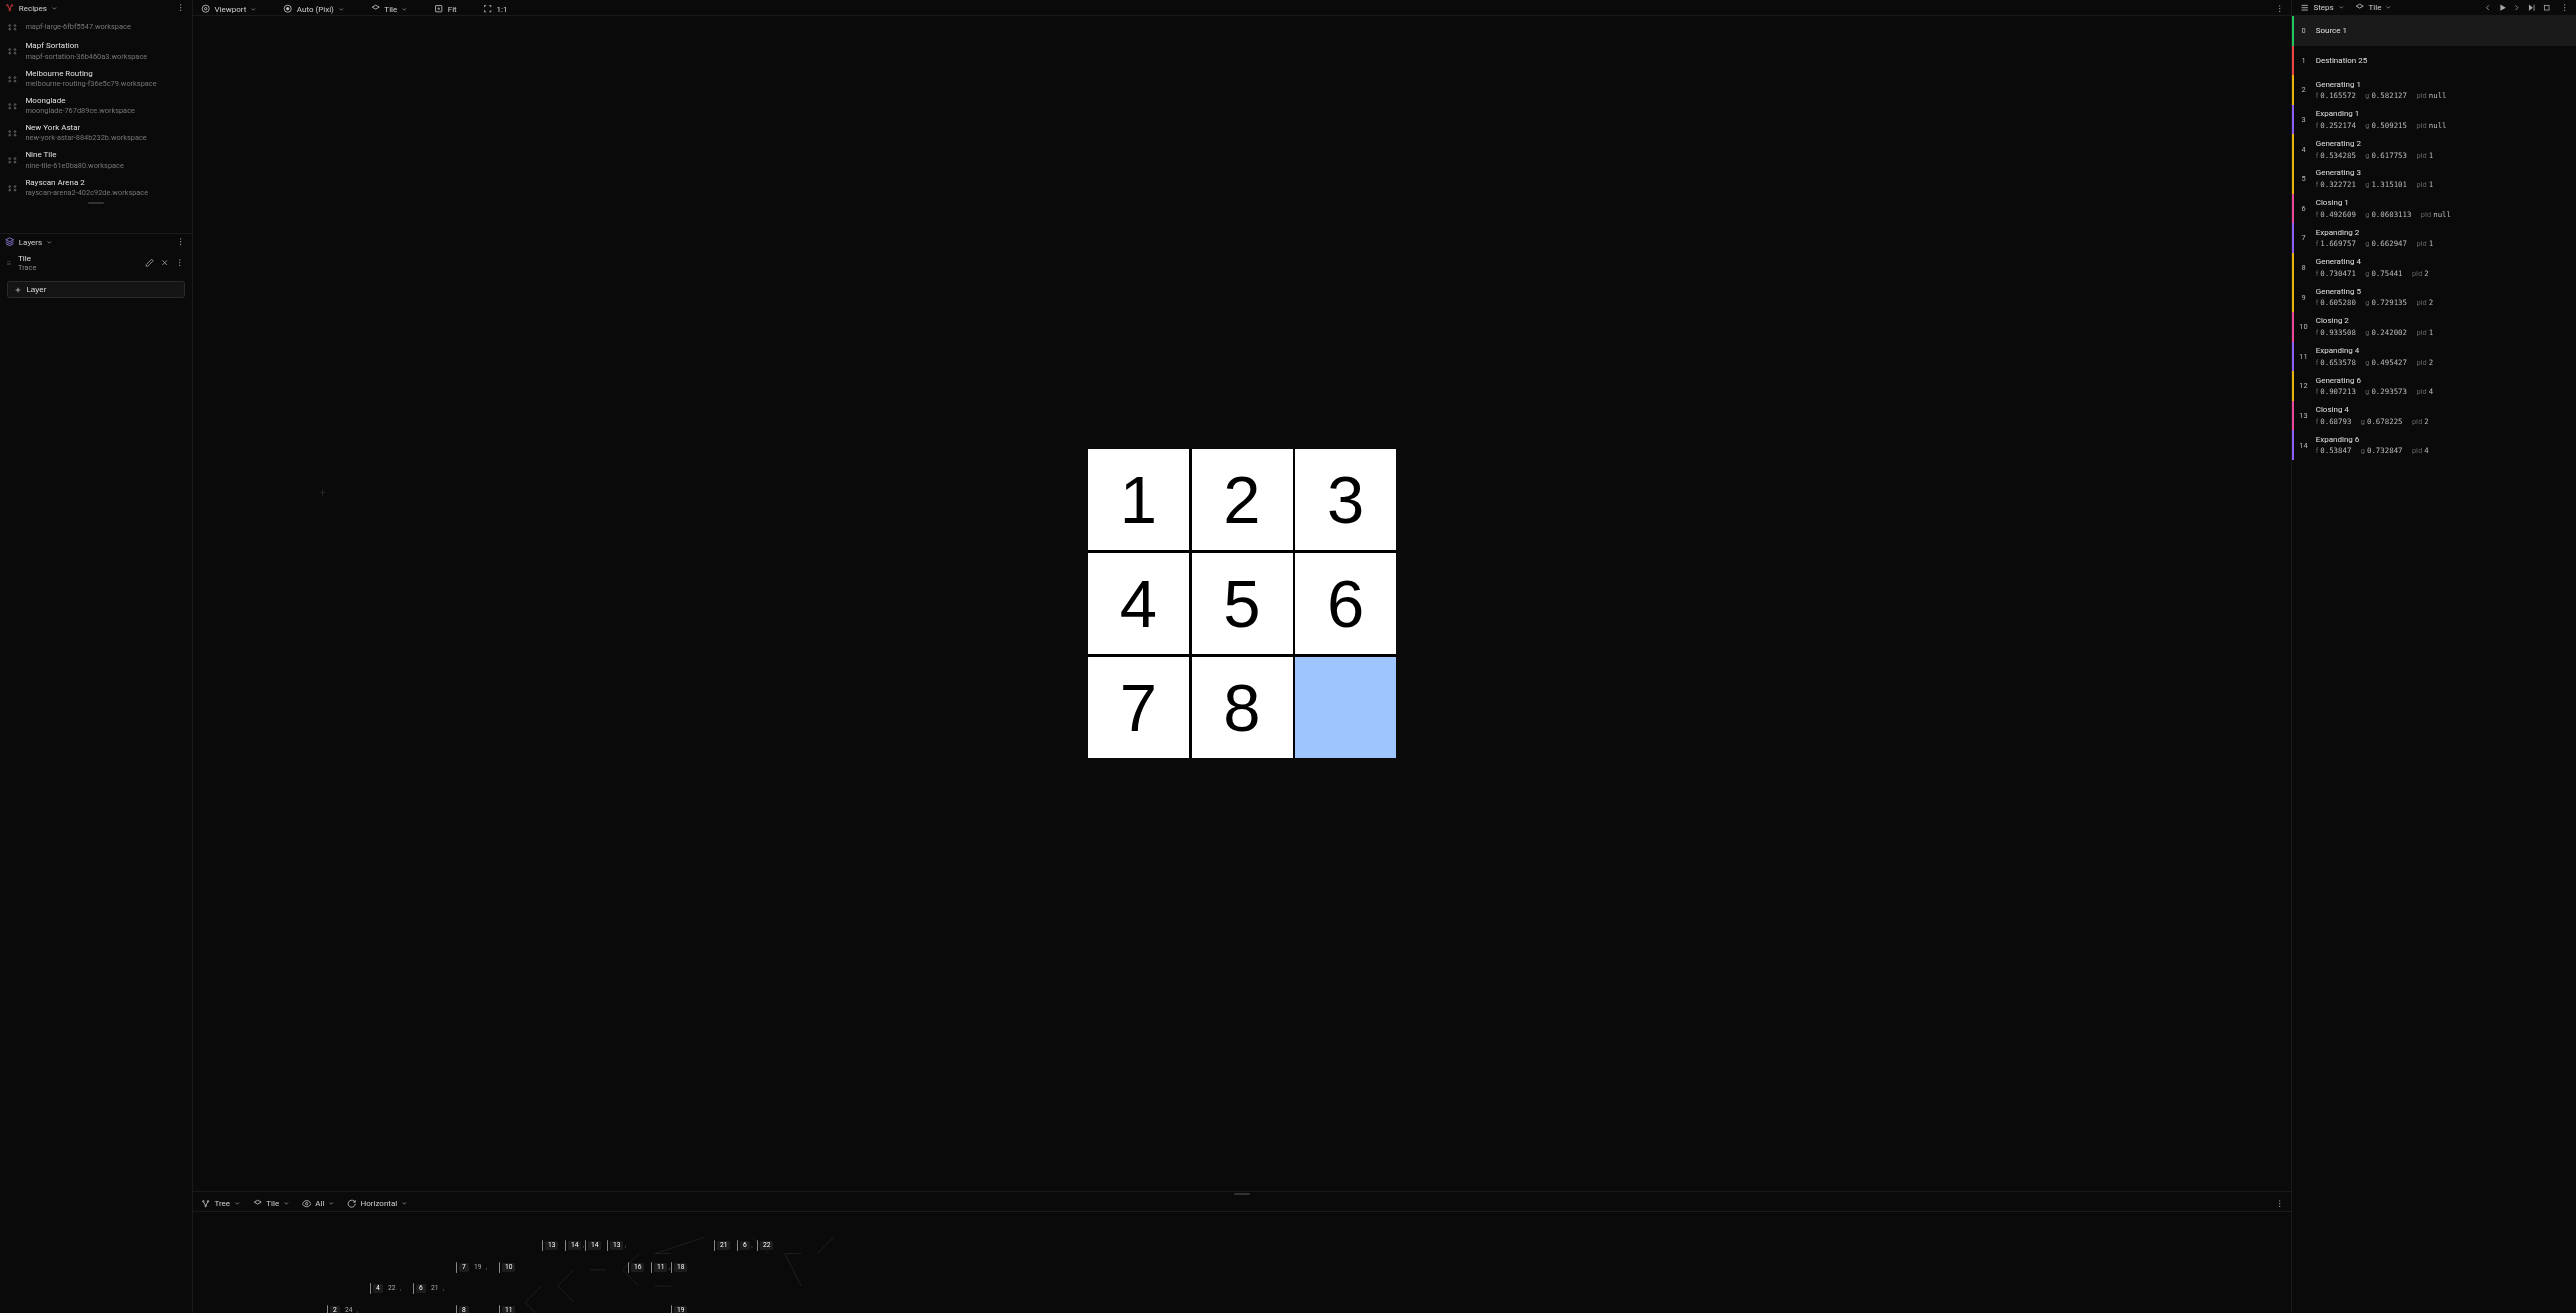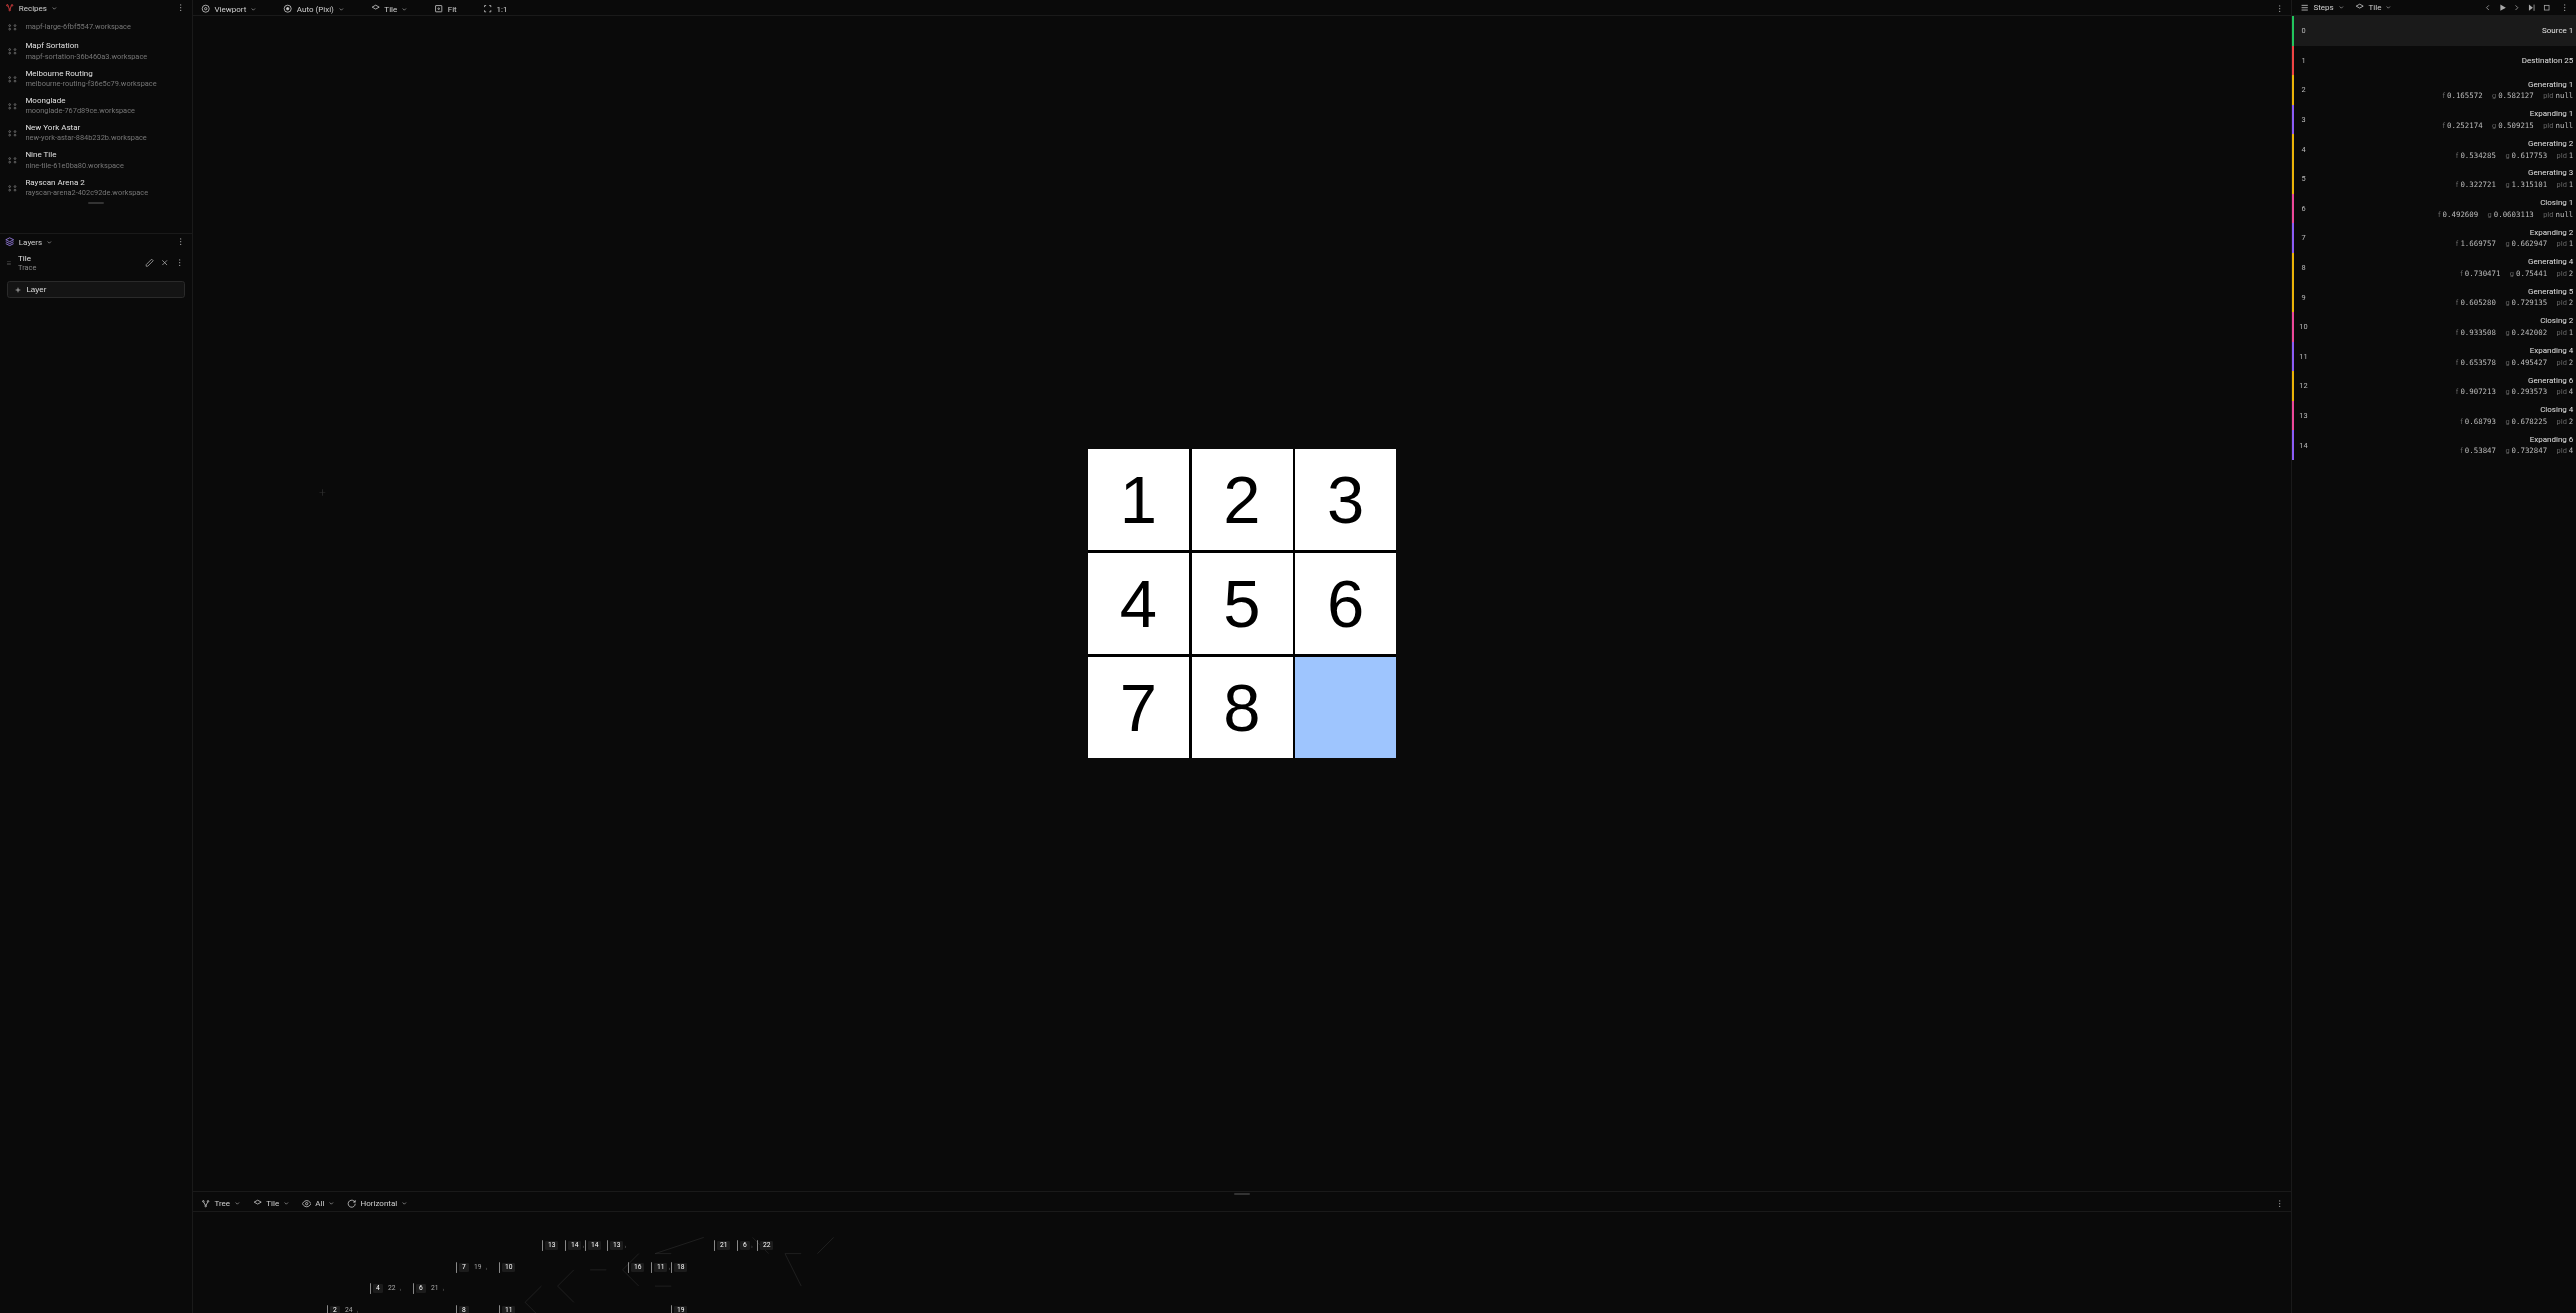--- a/index.html
+++ b/index.html
@@ -153,21 +153,21 @@
 .steps-list { flex: 1; overflow-y: auto; }
 .step-item {
   display: flex; align-items: stretch; min-height: 29.6px;
   border-left: 2px solid transparent; cursor: pointer;
 }
 .step-item.active { background: #1a1a1a; }
 .step-idx {
   width: 19px; display: flex; align-items: center; justify-content: center;
   font-size: 7.4px; color: #bbb;
 }
-.step-body { flex: 1; display: flex; flex-direction: column; justify-content: center; gap: 2.7px; padding: 4px 2.7px; align-items: flex-end; }
+.step-body { flex: 1; display: flex; flex-direction: column; justify-content: center; gap: 2.7px; padding: 4px 2.7px; }
 .step-title { font-size: 8px; color: #e0e0e0; }
 .step-meta { display: flex; gap: 9.4px; font-size: 7.4px; }
 .meta-kv .k { color: #666; margin-right: 2px; }
 .meta-kv .v { color: #bbb; font-family: "SF Mono", ui-monospace, Menlo, monospace; }
 
 ::-webkit-scrollbar { width: 4px; height: 4px; }
 ::-webkit-scrollbar-thumb { background: #333; border-radius: 2px; }
 ::-webkit-scrollbar-track { background: transparent; }
 </style>
 </head>

